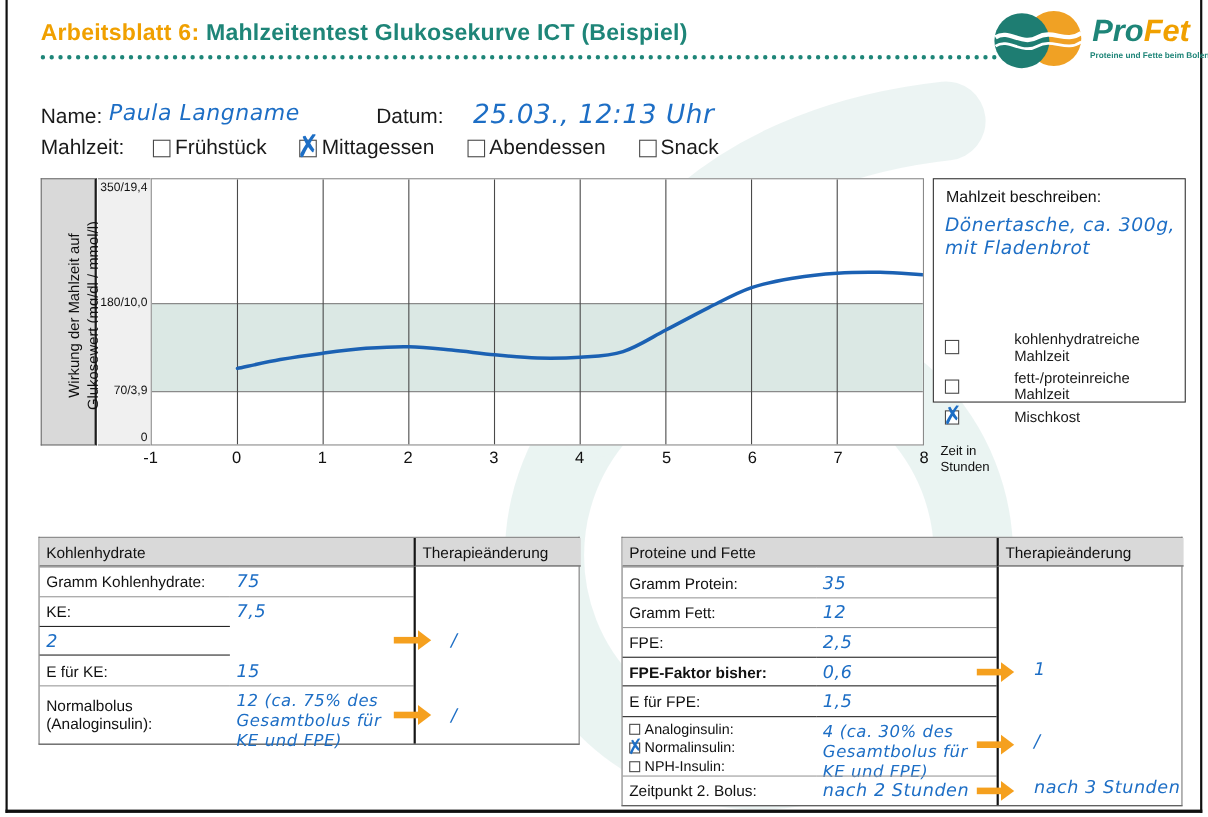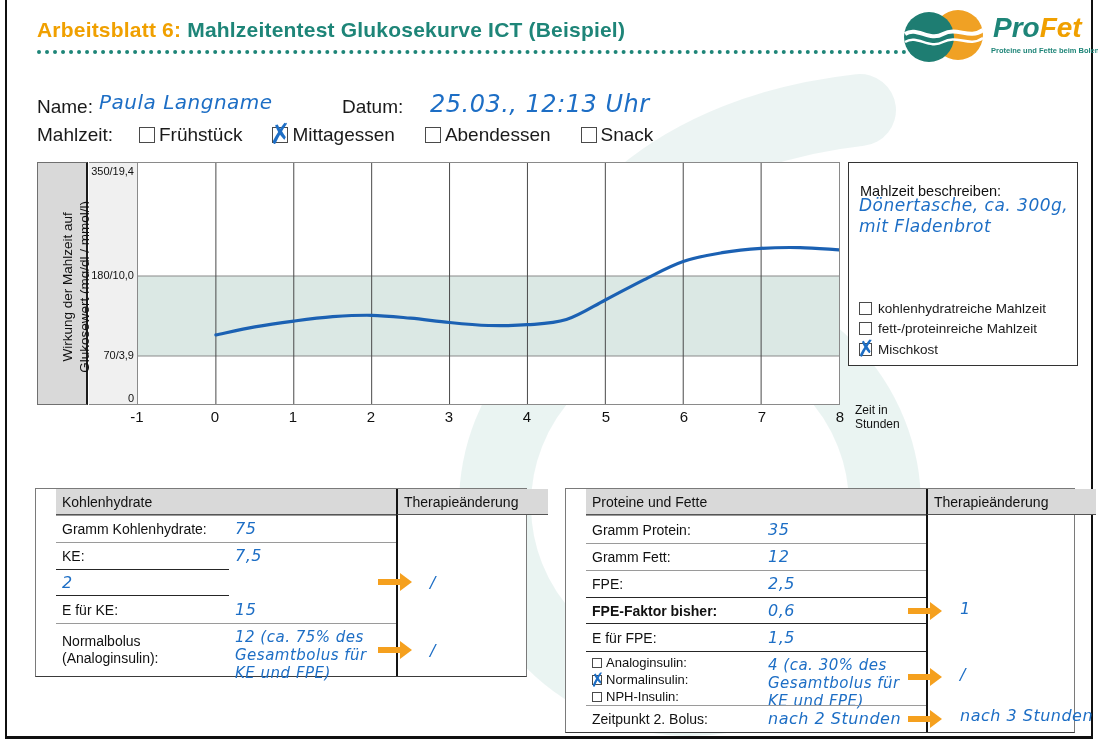--- a/index.html
+++ b/index.html
@@ -47,30 +47,30 @@
   #tickcol { position:absolute; left:89px; top:162px; width:48px; height:243px; background:#f0f0f0;
              border-top:1px solid #8a8a8a; border-bottom:1px solid #8a8a8a; }
   .ytick { position:absolute; right:3px; font-size:11px; color:#111; white-space:nowrap; }
   #plot { position:absolute; left:137px; top:162px; width:703px; height:243px; background:#fff; border:1px solid #8a8a8a; }
   #xlabels { position:absolute; left:0; top:408px; width:1098px; height:22px; }
   .xtick { position:absolute; transform:translateX(-50%); font-size:15px; color:#111; }
   #xaxis-title { position:absolute; left:855px; top:403px; font-size:12px; color:#111; line-height:1.2; width:70px; }
 
   
   #mealbox { position:absolute; left:848px; top:162px; width:230px; height:204px; border:1.5px solid #333; background:#fff; }
-  #mealbox .mb-title { position:absolute; left:11px; top:20px; font-size:14.5px; color:#111; }
+  #mealbox .mb-title { position:absolute; left:11px; top:9px; font-size:14.5px; color:#111; }
   #mealbox .mb-desc { position:absolute; left:10px; top:32px; font-size:17px; line-height:1.25; width:212px; }
   #mealbox .opts { position:absolute; left:10px; top:132px; }
-  #mealbox .cbwrap { margin-left:0; margin-top:5.5px; }
+  #mealbox .cbwrap { margin-left:0; margin-top:5.5px;gap:44px; }
   #mealbox .cb { width:13px; height:13px; border-width:1.4px; }
   #mealbox .cb.checked .x { font-size:22px; left:-3px; top:-8px; }
   #mealbox .cbl { font-size:13.5px; margin-left:6px; }
 
   
-  .tbl { position:absolute; display:grid; background:#fff; font-size:14px; color:#111;padding-left:20px; }
+  .tbl { position:absolute; display:grid; background:#fff; font-size:14px; color:#111; }
   .c { border-top:1px solid #9a9a9a; padding:4px 6px; position:relative; display:flex; align-items:center; }
   .c.noflex { display:block; }
   .hdr { background:#d9d9d9; border-top:none; font-size:14px; padding-left:6px; border-bottom:1px solid #555; }
   .therapy { border-left:2px solid #141414; border-top:none; }
   .em-t { border-top:1.6px solid #262626; }
   .em-b { border-bottom:1.6px solid #262626; }
   .no-t { border-top:none; }
   .val { font-size:16px; line-height:1.2; }
   #carb-tbl { left:35px; top:488px; width:492px;
               grid-template-columns:173px 167px 152px;

